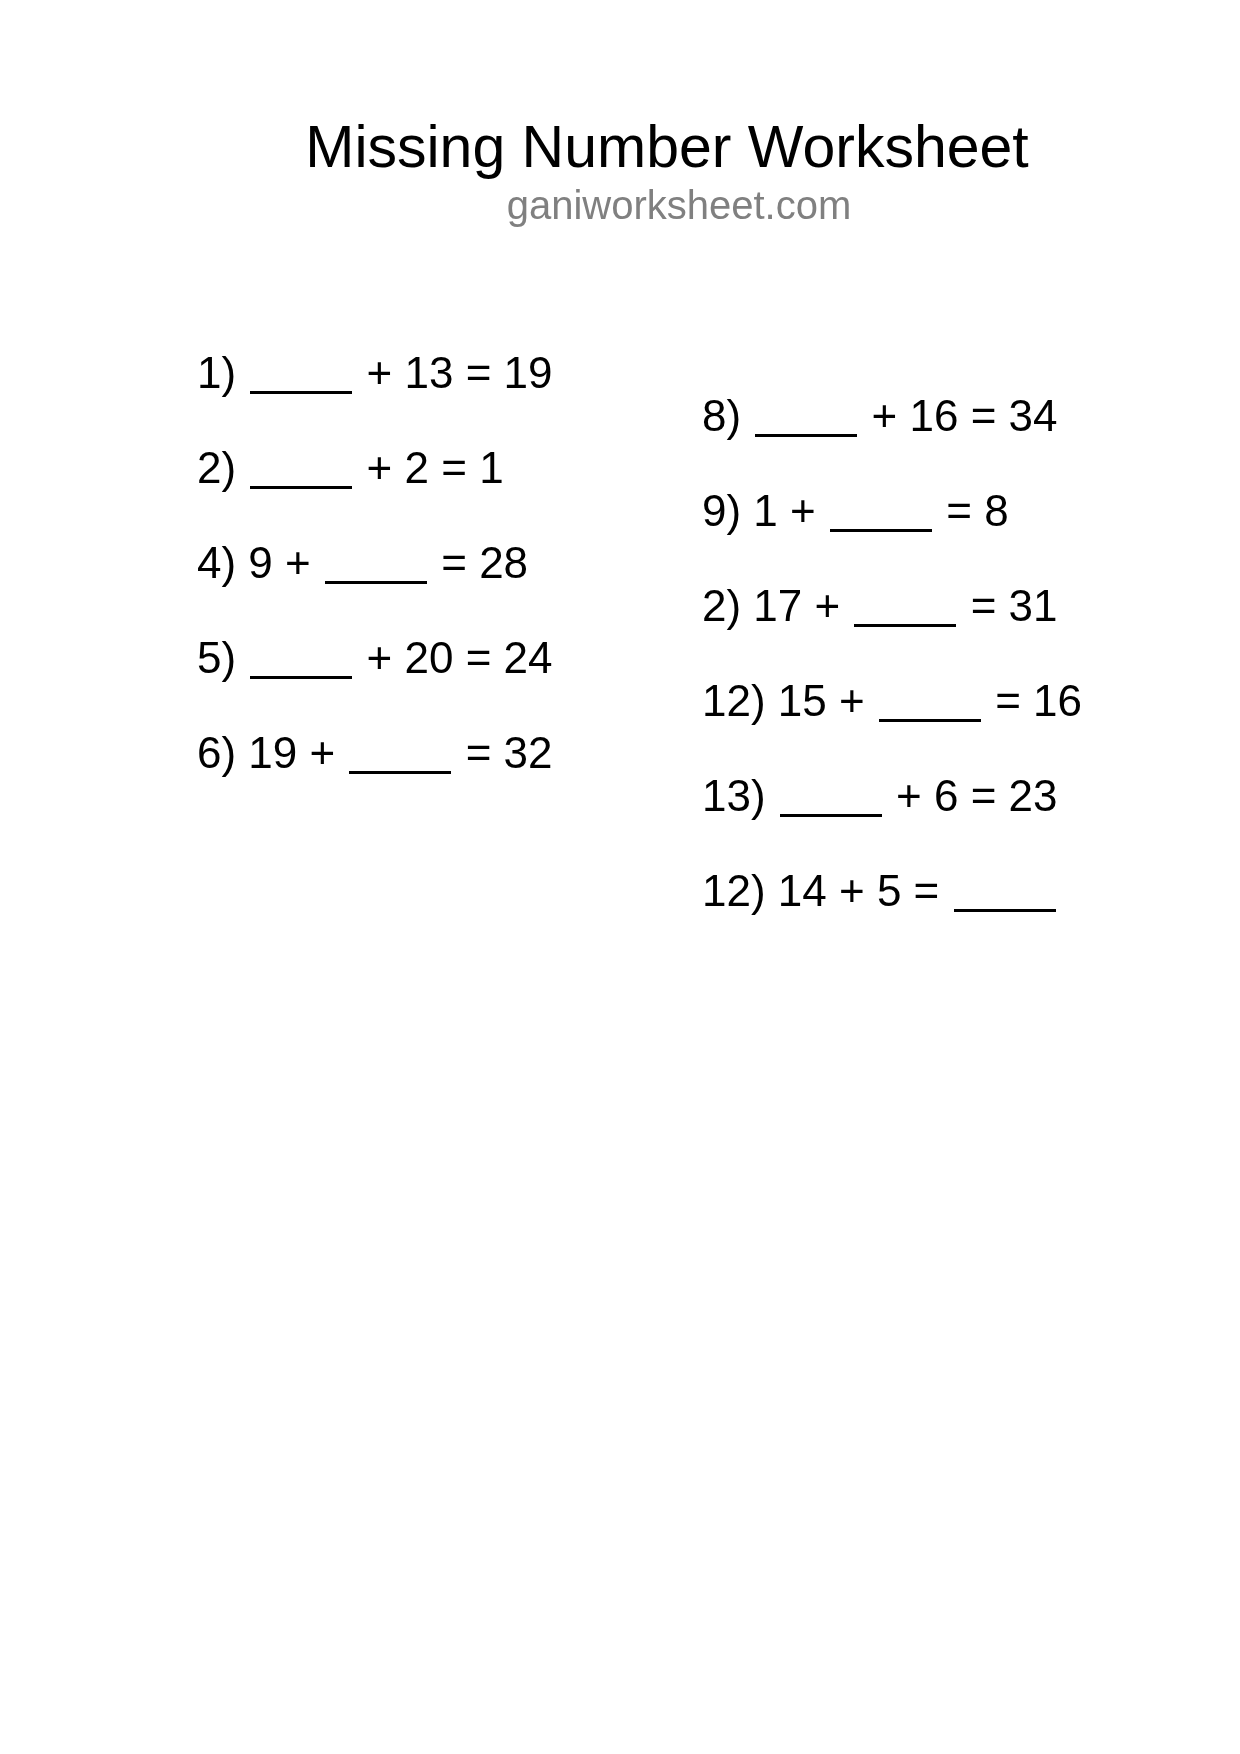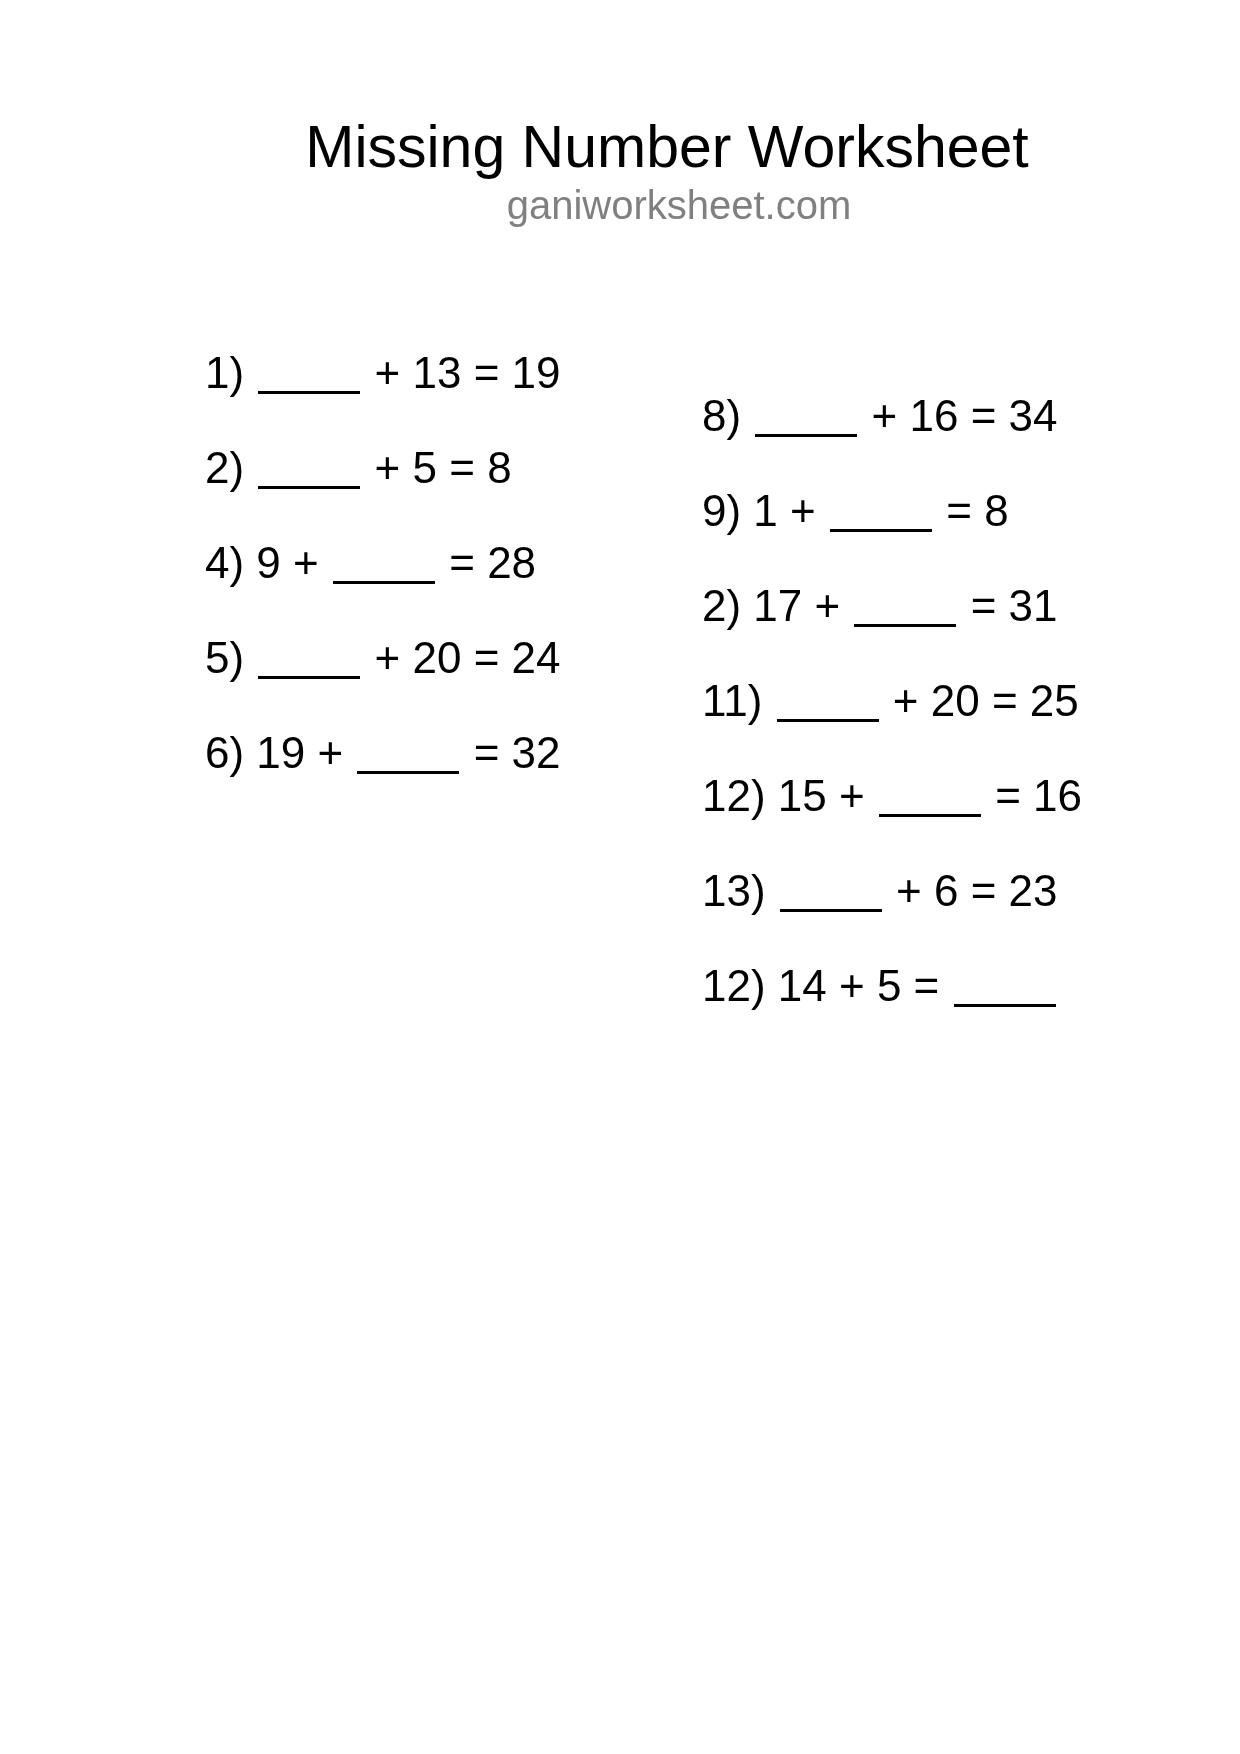--- a/index.html
+++ b/index.html
@@ -39,21 +39,21 @@
       text-align: center;
       font-size: 40px;
       line-height: 50px;
       color: #808080;
       white-space: nowrap;
     }
     .column {
       position: absolute;
       top: 345px;
     }
-    .column.left { left: 205px; }
+    .column.left { left: 197px; }
     .column.right { left: 702px; margin-top: 43px; }
     .problem {
       height: 95px;
       font-size: 44px;
       line-height: 56px;
       white-space: pre;
     }
     .blank {
       display: inline-block;
       width: 102px;
@@ -64,27 +64,26 @@
     }
   </style>
 </head>
 <body>
 
 <h1 class="title">Missing Number Worksheet</h1>
 <div class="subtitle">ganiworksheet.com</div>
 
 <div class="column left">
   <div class="problem"><span>1)</span> <span class="blank"></span> <span>+ 13 = 19</span></div>
-  <div class="problem"><span>2)</span> <span class="blank"></span> <span>+ 5 = 8</span></div>
+  <div class="problem"><span>2)</span> <span class="blank"></span> <span>+ 2 = 1</span></div>
   <div class="problem"><span>4)</span> <span>9 +</span> <span class="blank"></span> <span>= 28</span></div>
   <div class="problem"><span>5)</span> <span class="blank"></span> <span>+ 20 = 24</span></div>
   <div class="problem"><span>6)</span> <span>19 +</span> <span class="blank"></span> <span>= 32</span></div>
 </div>
 
 <div class="column right">
   <div class="problem"><span>8)</span> <span class="blank"></span> <span>+ 16 = 34</span></div>
   <div class="problem"><span>9)</span> <span>1 +</span> <span class="blank"></span> <span>= 8</span></div>
   <div class="problem"><span>2)</span> <span>17 +</span> <span class="blank"></span> <span>= 31</span></div>
-  <div class="problem"><span>11)</span> <span class="blank"></span> <span>+ 20 = 25</span></div>
   <div class="problem"><span>12)</span> <span>15 +</span> <span class="blank"></span> <span>= 16</span></div>
   <div class="problem"><span>13)</span> <span class="blank"></span> <span>+ 6 = 23</span></div>
   <div class="problem"><span>12)</span> <span>14 + 5 =</span> <span class="blank"></span></div>
 </div>
 
 </body></html>

